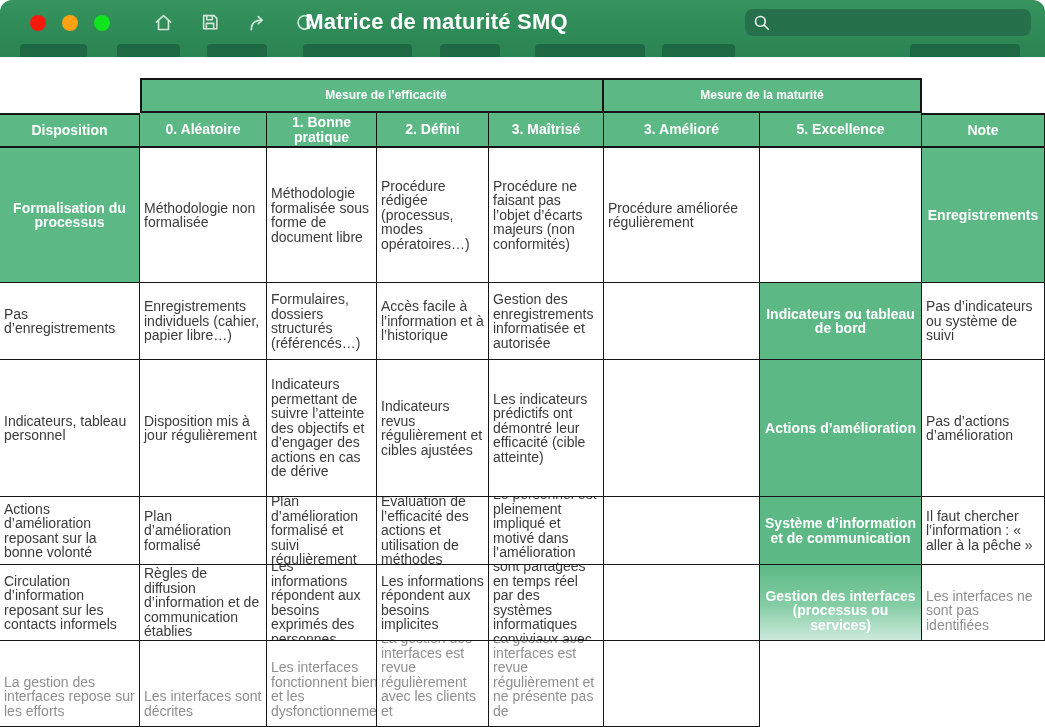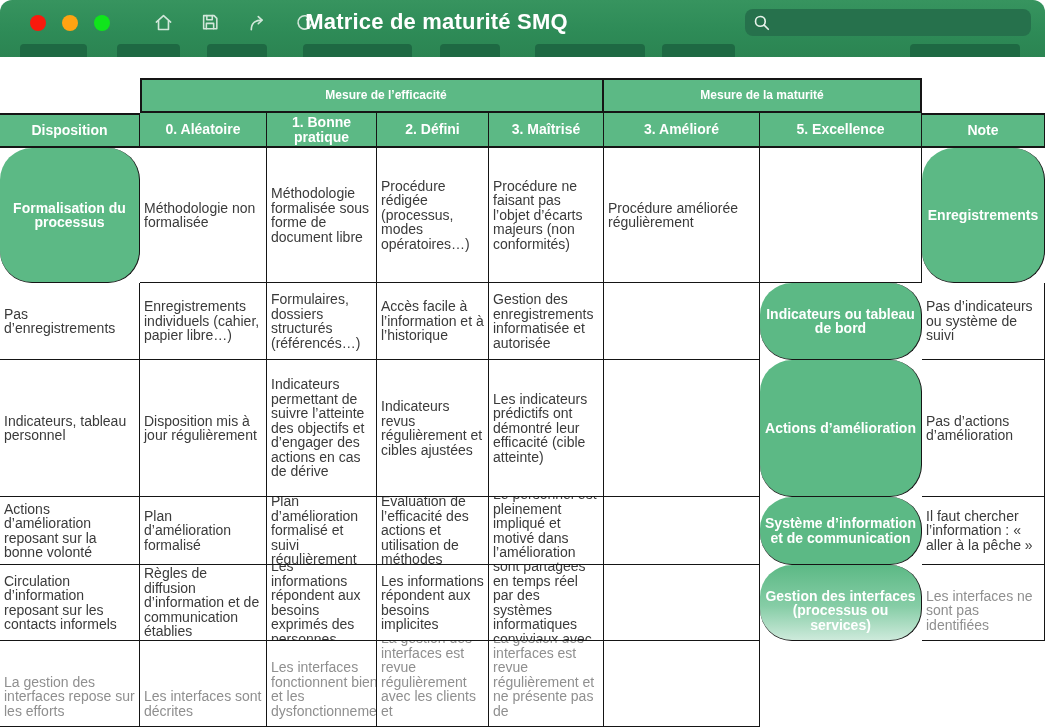--- a/index.html
+++ b/index.html
@@ -37,21 +37,21 @@
   .sp{background:#fff;}
   .gh{background:#5cb985;color:#fff;font-weight:bold;font-size:12px;justify-content:center;
       text-align:center;border:2px solid #151515;}
   .gh2{border-left:0;}
   .s4{grid-column:span 4;padding-left:32px;}
   .s2{grid-column:span 2;}
   .ch{background:#5cb985;color:#fff;font-weight:bold;justify-content:center;text-align:center;
       border-right:1.6px solid #151515;border-bottom:2px solid #151515;}
   .ch.topb{border-top:2px solid #151515;}
   .rh{background:#5cb985;color:#fff;font-weight:bold;justify-content:center;text-align:center;
-      border-right:1.6px solid #151515;border-bottom:1.4px solid #151515;border-radius:32px;}
+      border-right:1.6px solid #151515;border-bottom:1.4px solid #151515;}
   .td{background:#fff;border-right:1.4px solid #151515;border-bottom:1.4px solid #151515;cursor:cell;}
   .row6 .td,.row6 .rh{align-items:flex-end;padding-bottom:8px;}
   .row6 .td{color:#8f8f8f;}
   .rh.fade{background:linear-gradient(180deg,#5cb985 0%,#86cda6 55%,#cdeadb 100%);}
 </style>
 </head>
 <body>
 
 <div class="app">
 

